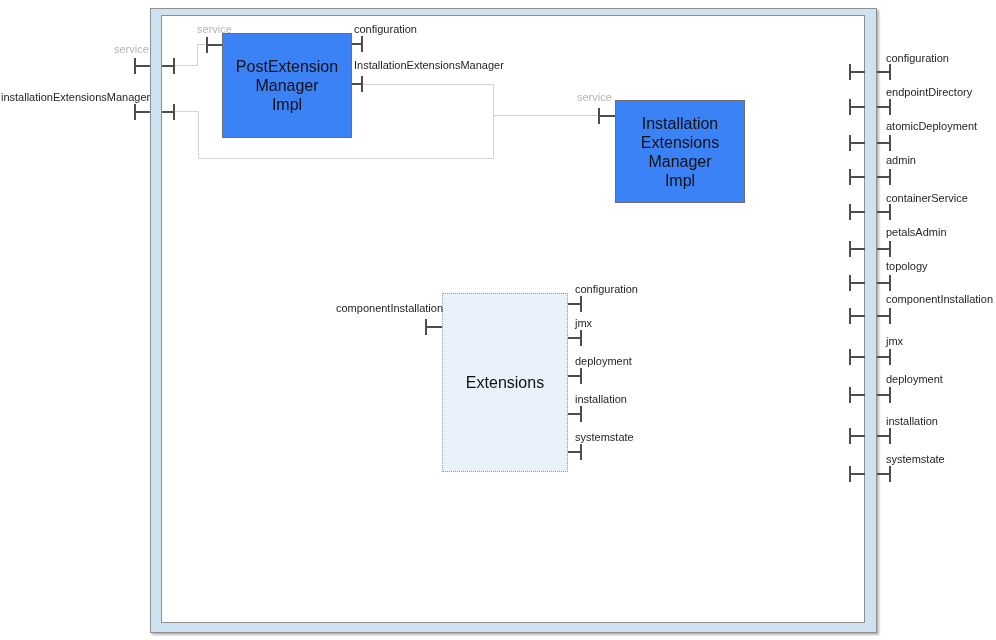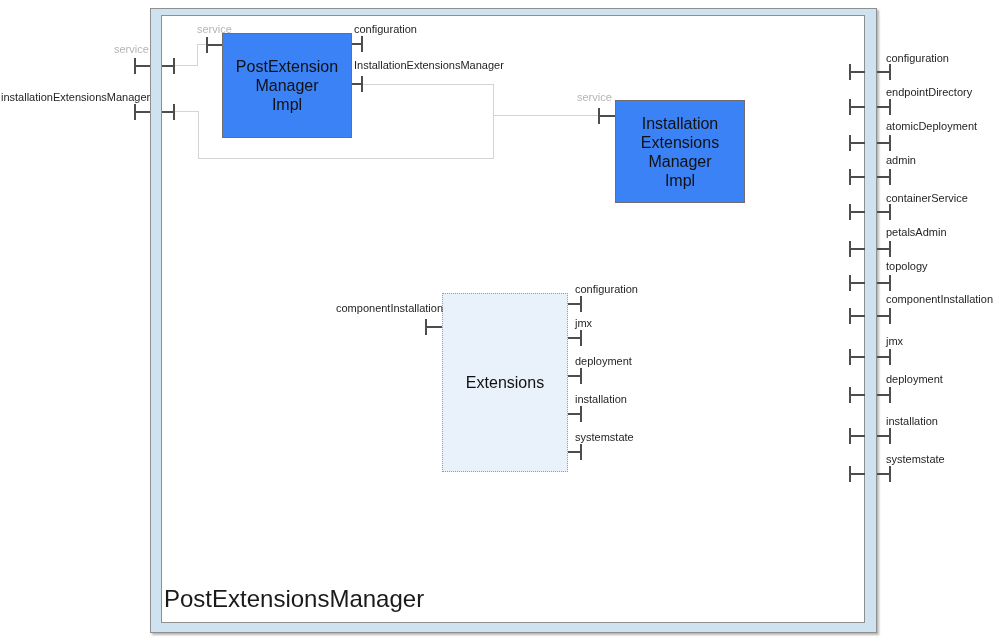--- a/index.html
+++ b/index.html
@@ -49,21 +49,20 @@
   .plabel.muted{color:#b5b5b5;}
   .plabel.r{text-align:right;}
 </style>
 </head>
 <body>
 
 <div id="stage">
 
   <div class="frame-outer"></div>
   <div class="frame-inner"></div>
-  <div class="frame-title">PostExtensionsManager</div>
 
   <div class="lc" style="left:175px;top:65px;width:23px;height:1px"></div>
   <div class="lc" style="left:197px;top:44px;width:1px;height:22px"></div>
   <div class="lc" style="left:198px;top:44px;width:9px;height:1px"></div>
 
   <div class="lc" style="left:175px;top:111px;width:24px;height:1px"></div>
   <div class="lc" style="left:198px;top:111px;width:1px;height:48px"></div>
   <div class="lc" style="left:198px;top:158px;width:296px;height:1px"></div>
   <div class="lc" style="left:493px;top:84px;width:1px;height:75px"></div>
   <div class="lc" style="left:363px;top:84px;width:131px;height:1px"></div>

